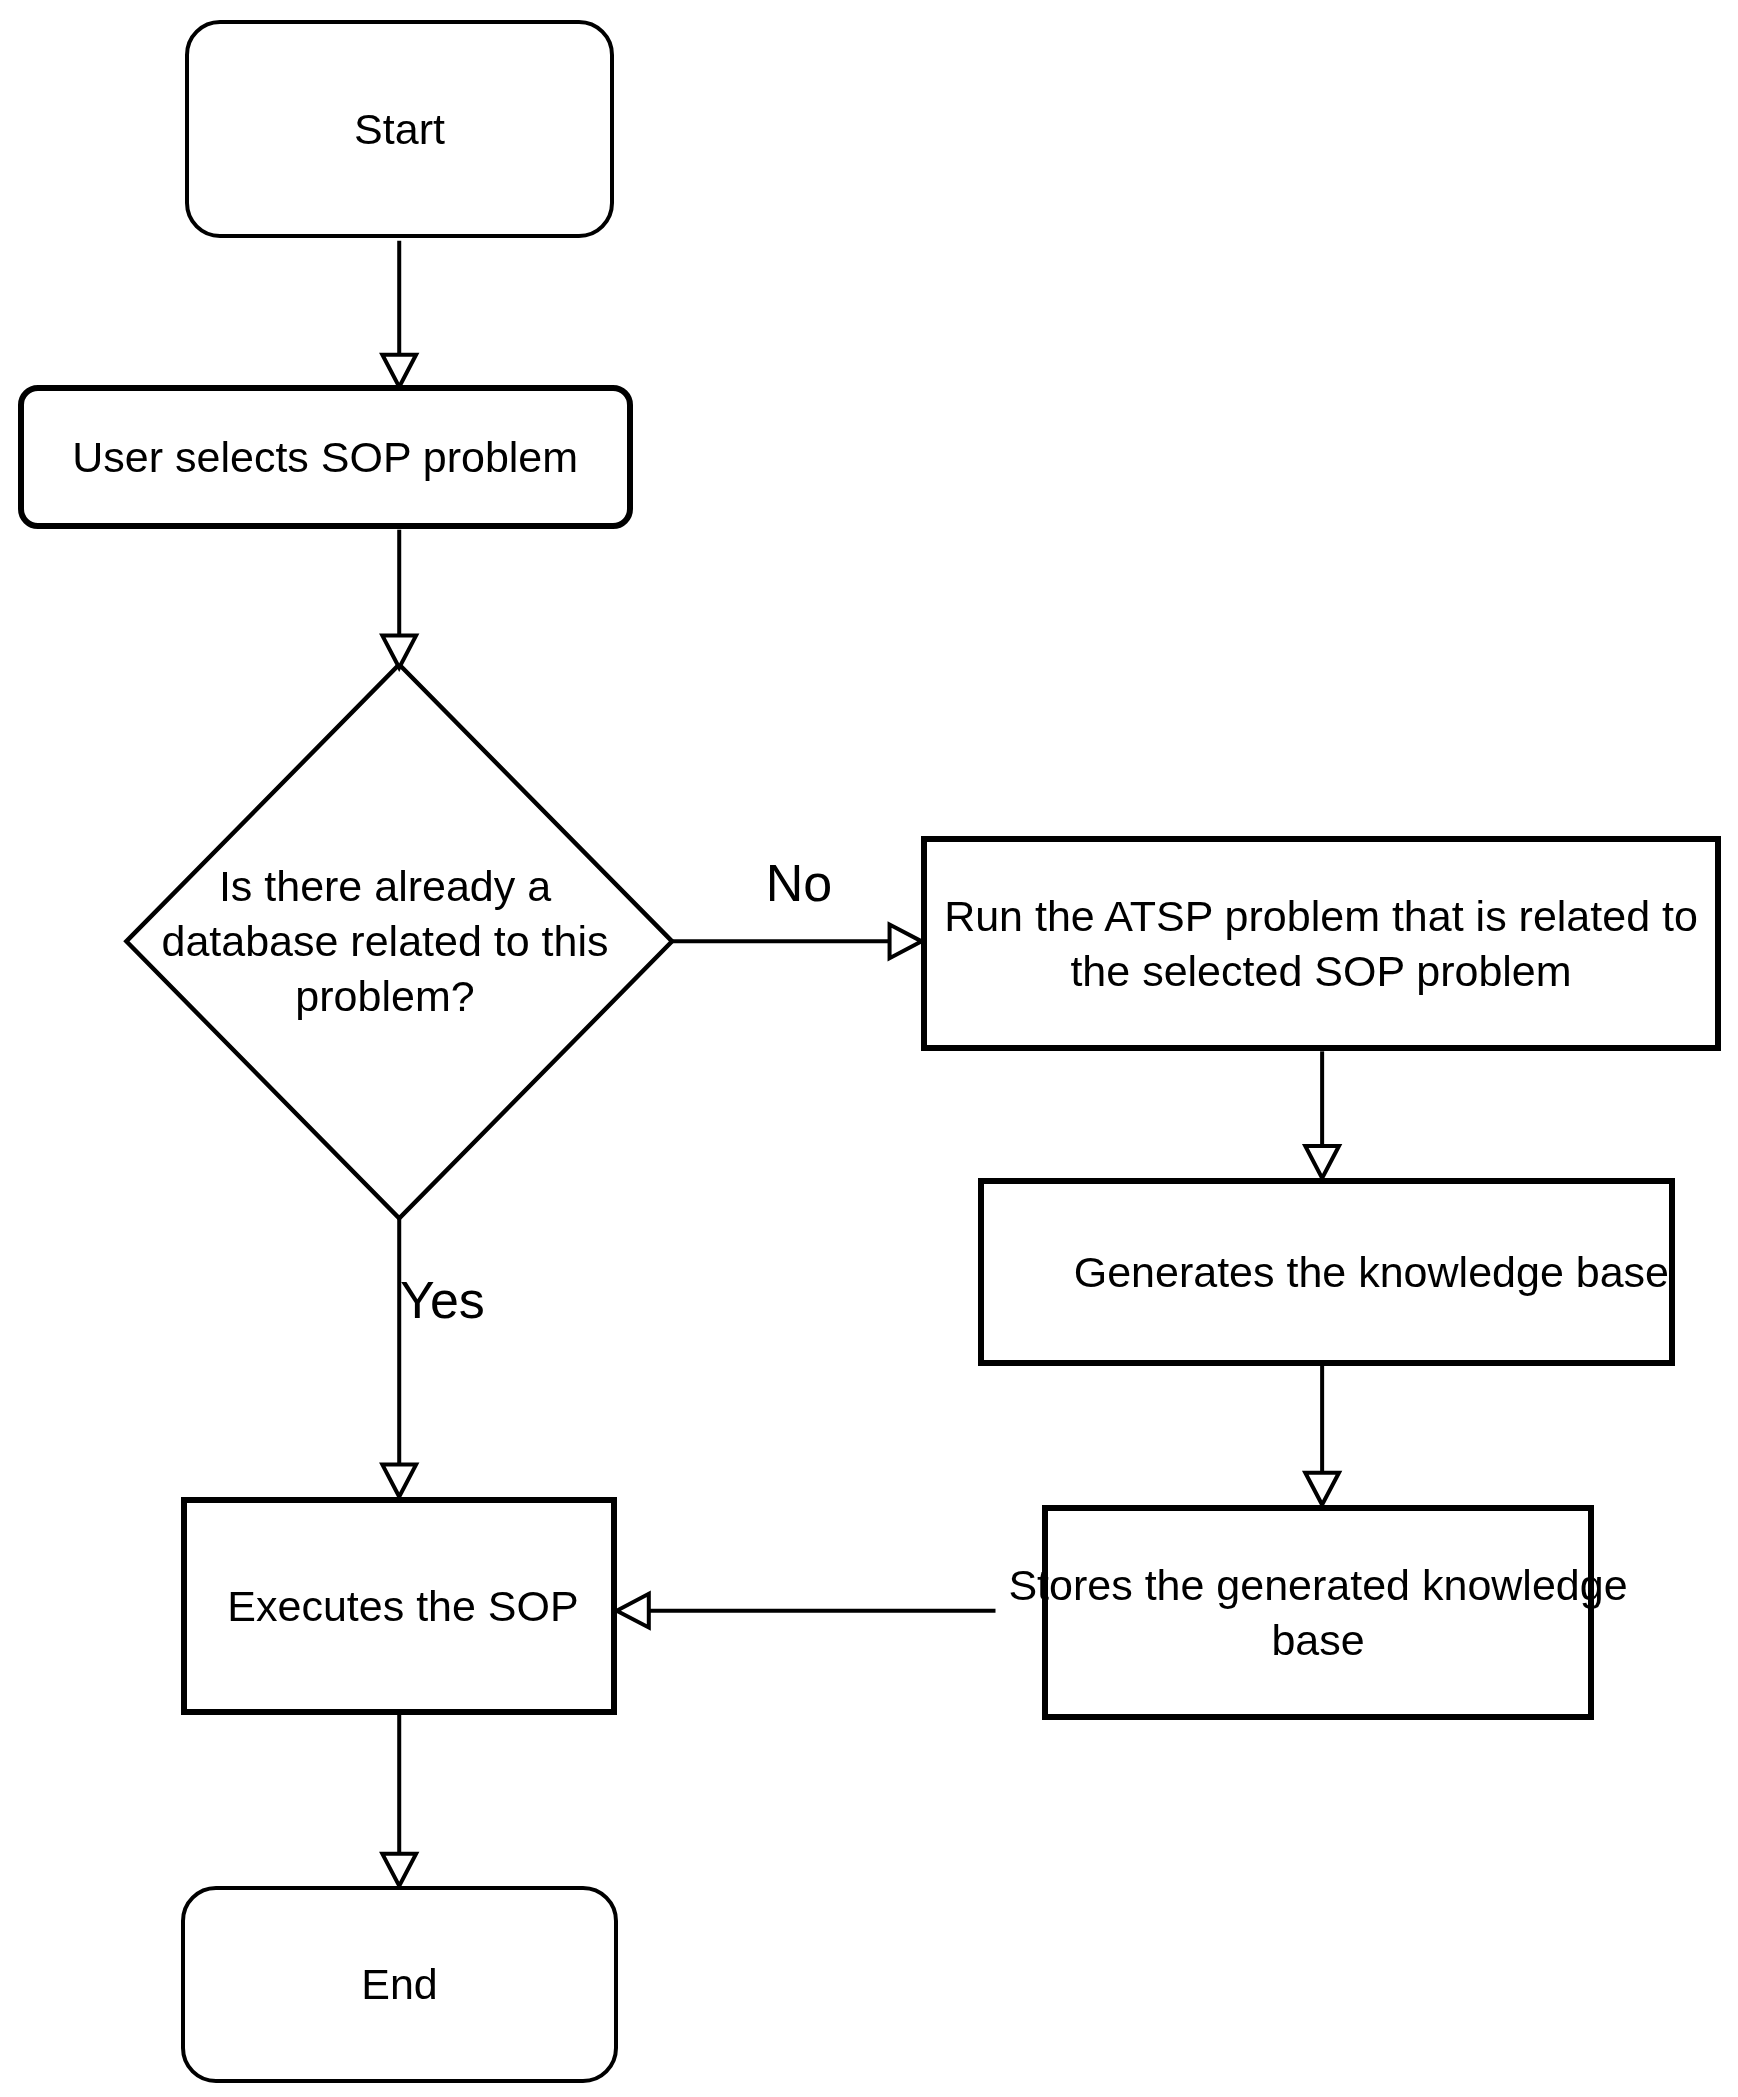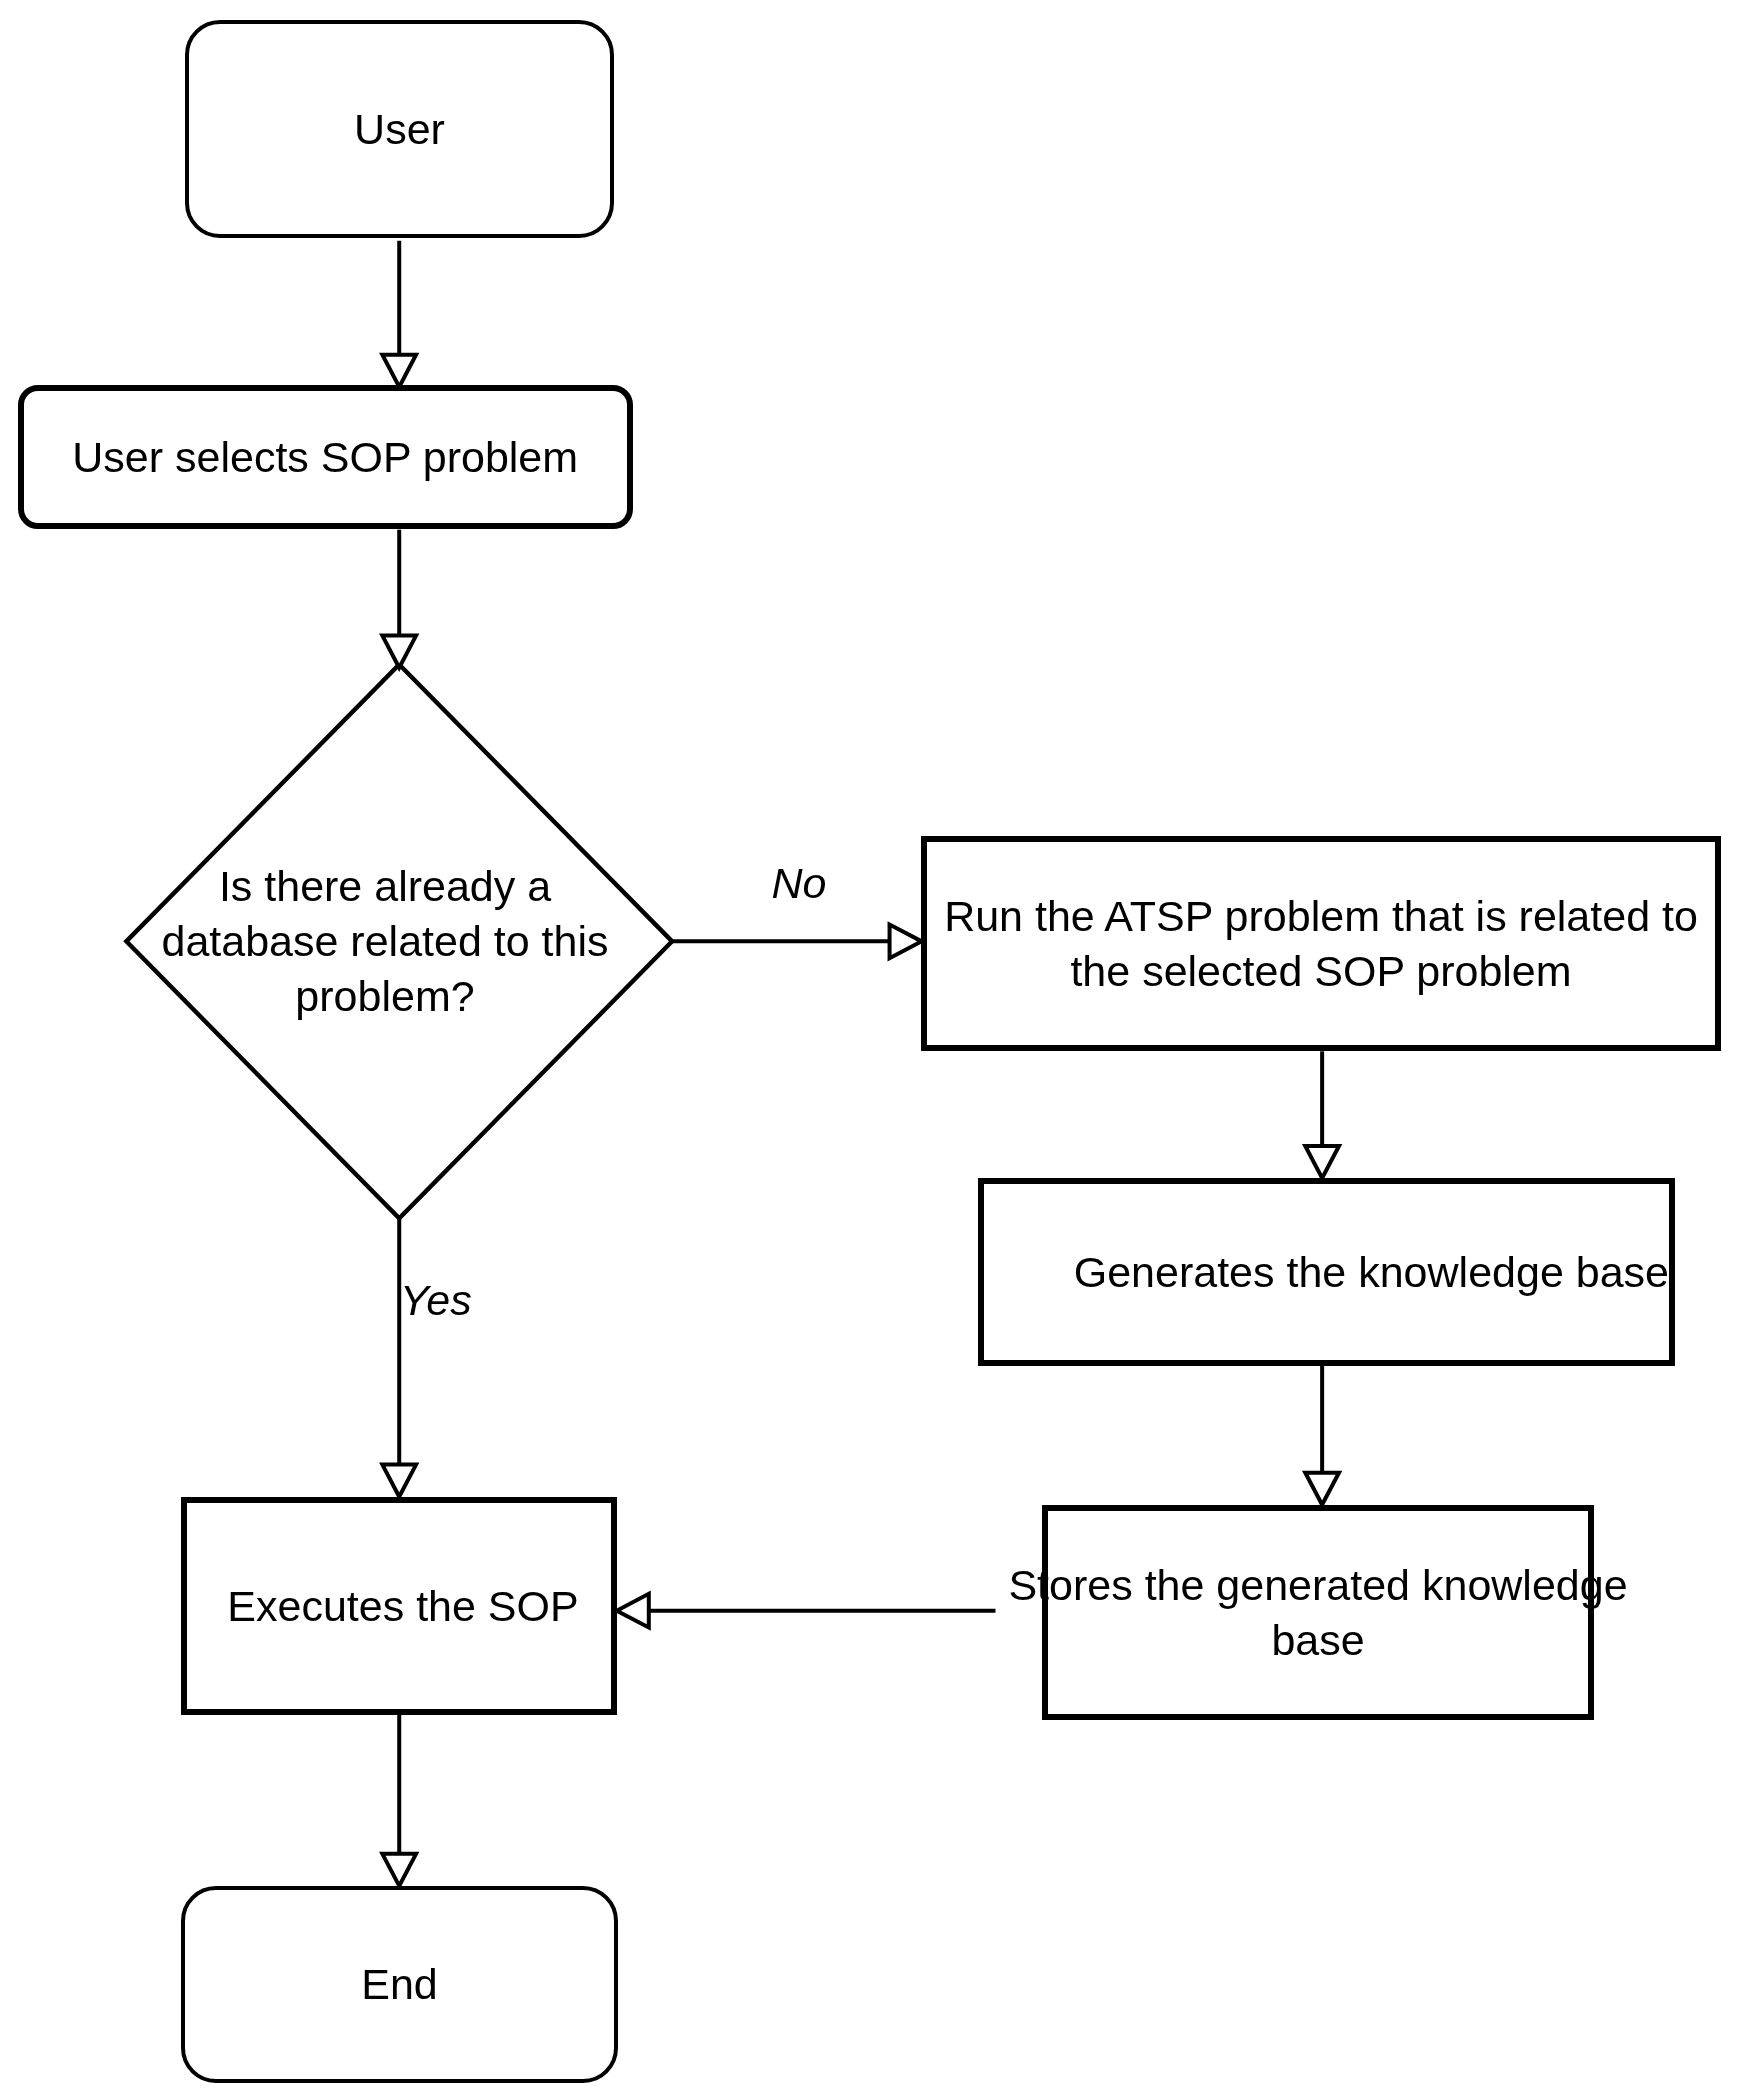--- a/index.html
+++ b/index.html
@@ -59,25 +59,24 @@
     align-items: center;
     justify-content: center;
     text-align: center;
     white-space: pre;
     font-size: 43px;
     line-height: 55px;
     background: transparent;
   }
   .edge-label {
     position: absolute;
-    font-size: 43px;
+    font-size: 52px;
     line-height: 45px;
     white-space: pre;
     background: transparent;
-    font-style: italic;
   }
   
   .n-start     { left: 185px;  top: 20px;   width: 429px; height: 218px; }
   .n-user      { left: 17.7px;   top: 385px;  width: 615px; height: 144px; border-radius: 20px; }
   .n-decision  { left: 120px;  top: 853px; width: 530px; height: 177px; }
   .n-runatsp   { left: 921px; top: 836px; width: 800px; height: 215px; }
   .n-generates { left: 978px; top: 1178px; width: 697px; height: 188px; justify-content: flex-end; }
   .n-stores    { left: 1042px; top: 1505px; width: 552px; height: 215px; }
   .n-executes  { left: 181px;  top: 1497px; width: 436px; height: 218px; padding-left: 8px; }
   .n-end       { left: 181px;  top: 1886px; width: 437px; height: 197px; }
@@ -106,21 +105,21 @@
     <polygon class="head" points="497,832 476,792 518,792"></polygon>
     <polygon class="head" points="1148,1173 1108,1152 1108,1194"></polygon>
     <polygon class="head" points="1647,1468 1626,1428 1668,1428"></polygon>
     <polygon class="head" points="1647,1875 1626,1835 1668,1835"></polygon>
     <polygon class="head" points="768,2007 808,1986 808,2028"></polygon>
     <polygon class="head" points="497,1865 476,1825 518,1825"></polygon>
     <polygon class="head" points="497,2350 476,2310 518,2310"></polygon>
   </svg>
 
   <div class="node rounded n-start">
-    <span>User</span>
+    <span>Start</span>
   </div>
 
   <div class="node process n-user">
     <span>User selects SOP problem</span>
   </div>
 
   <div class="decision-label n-decision">
     <span>Is there already a
 database related to this
 problem?</span>

